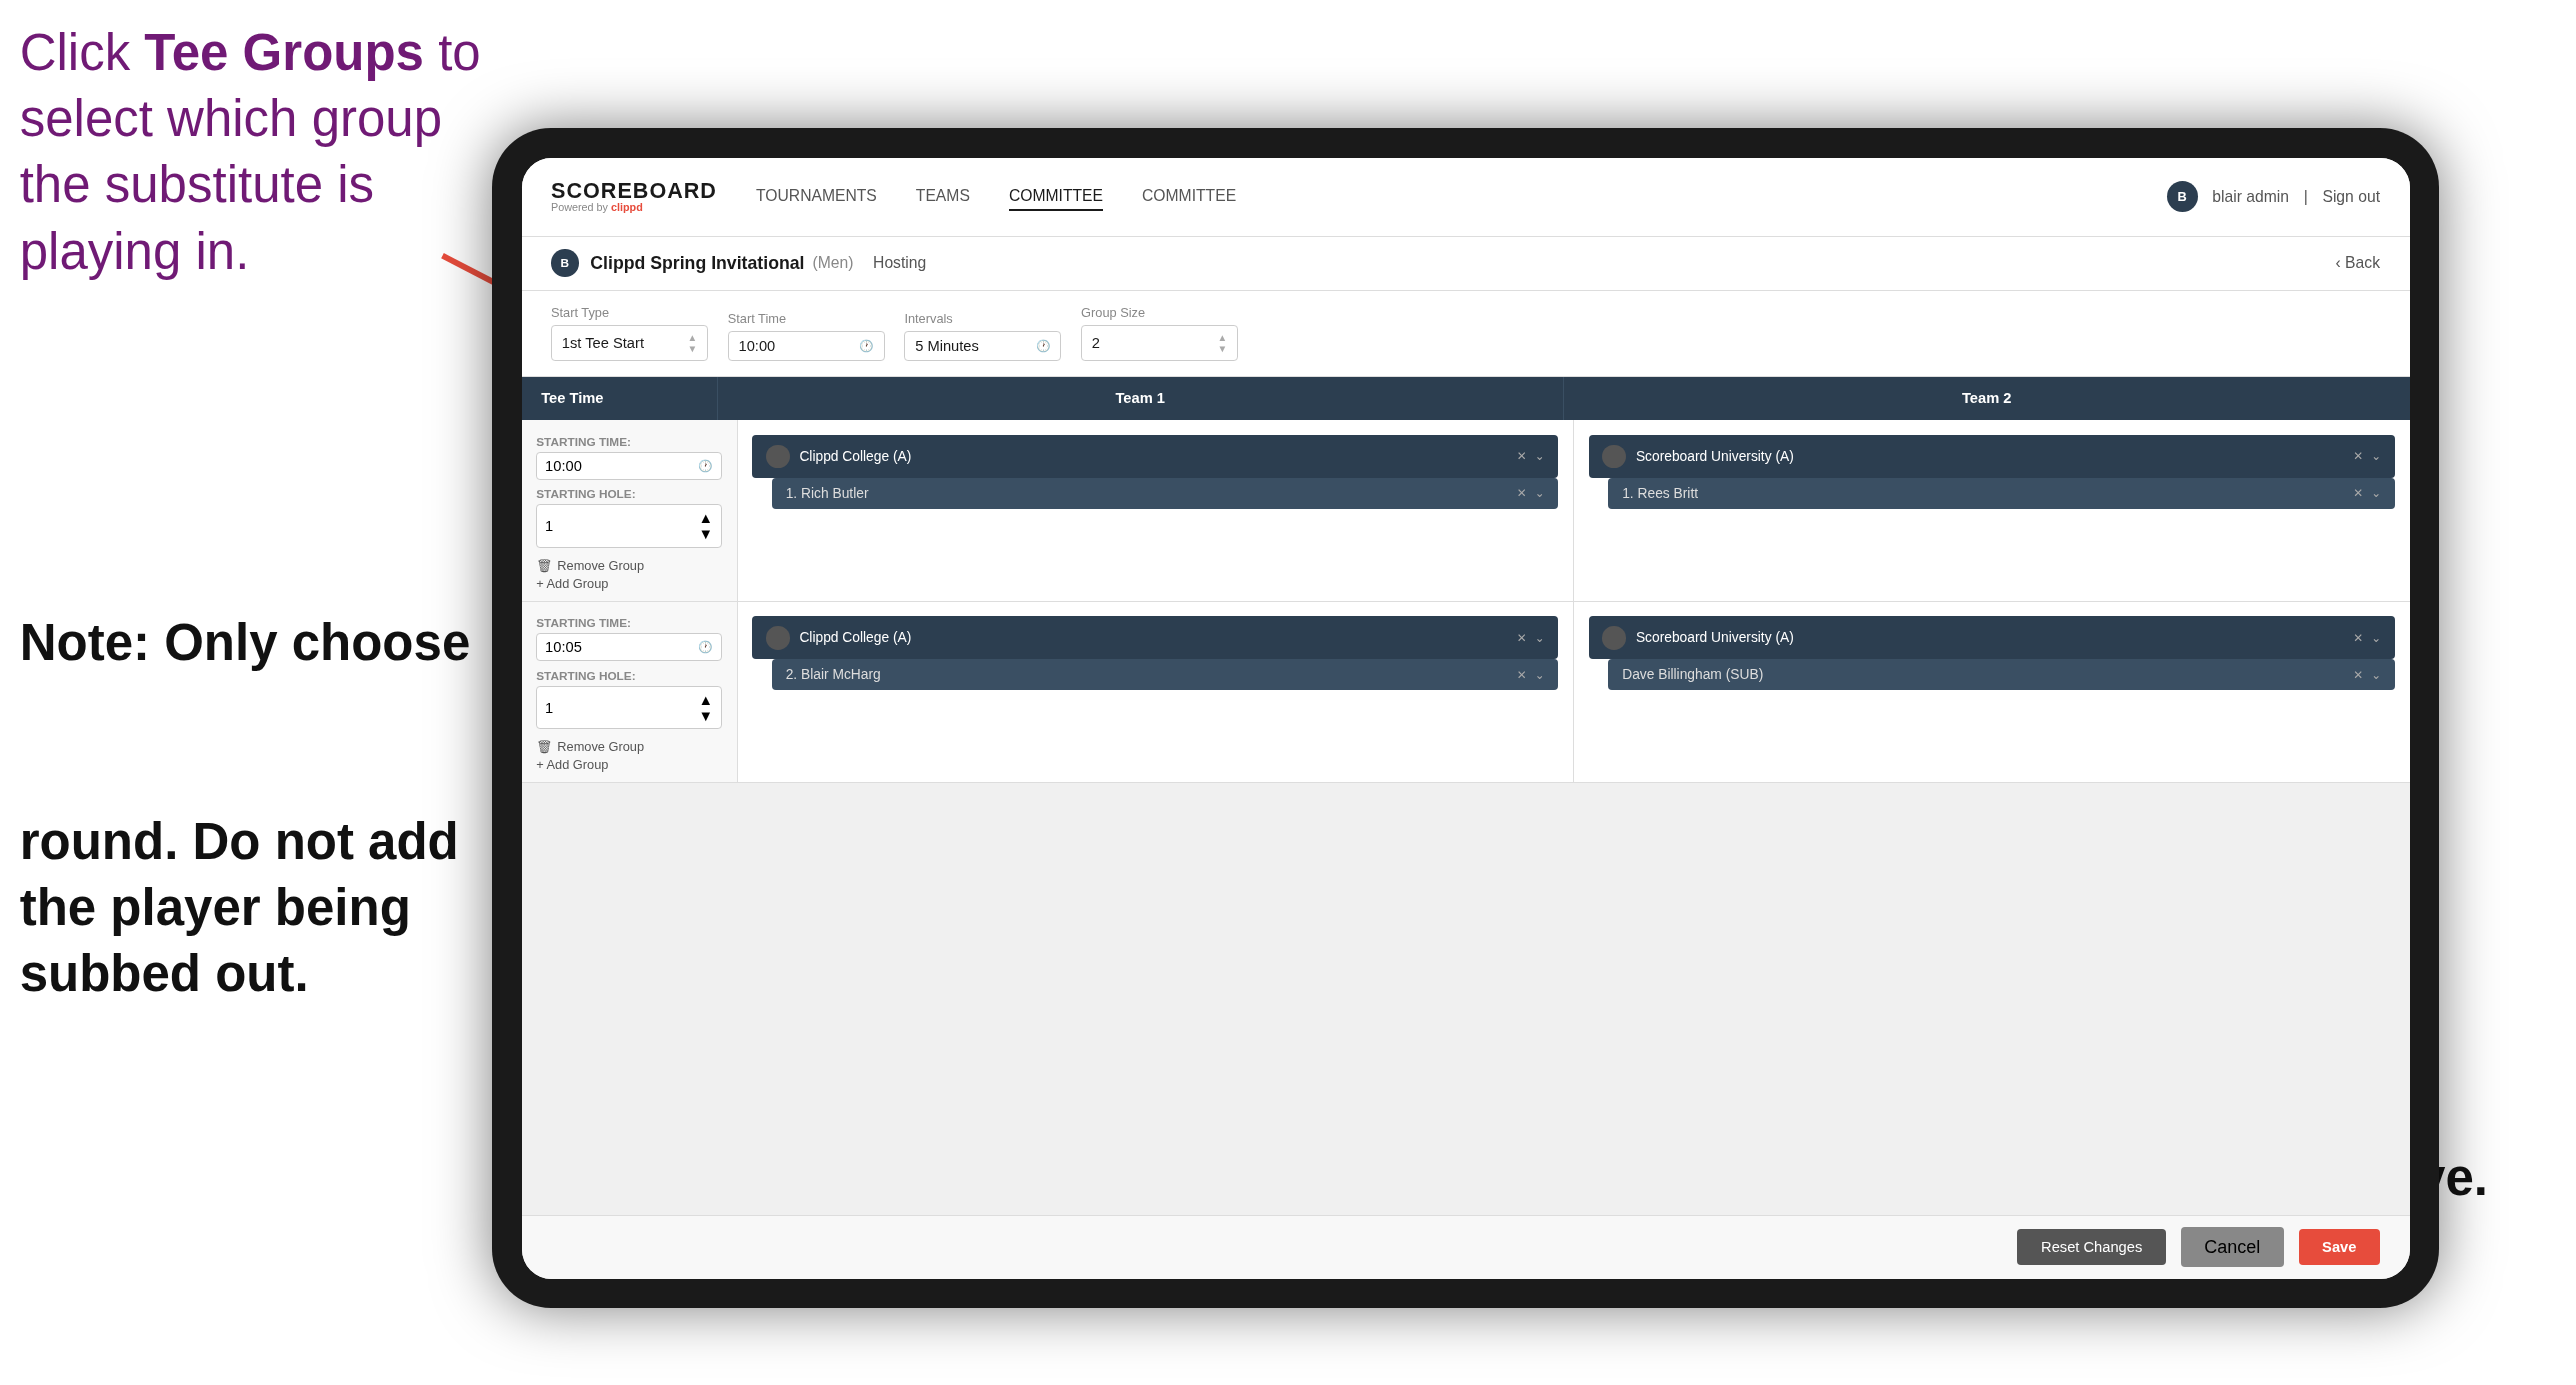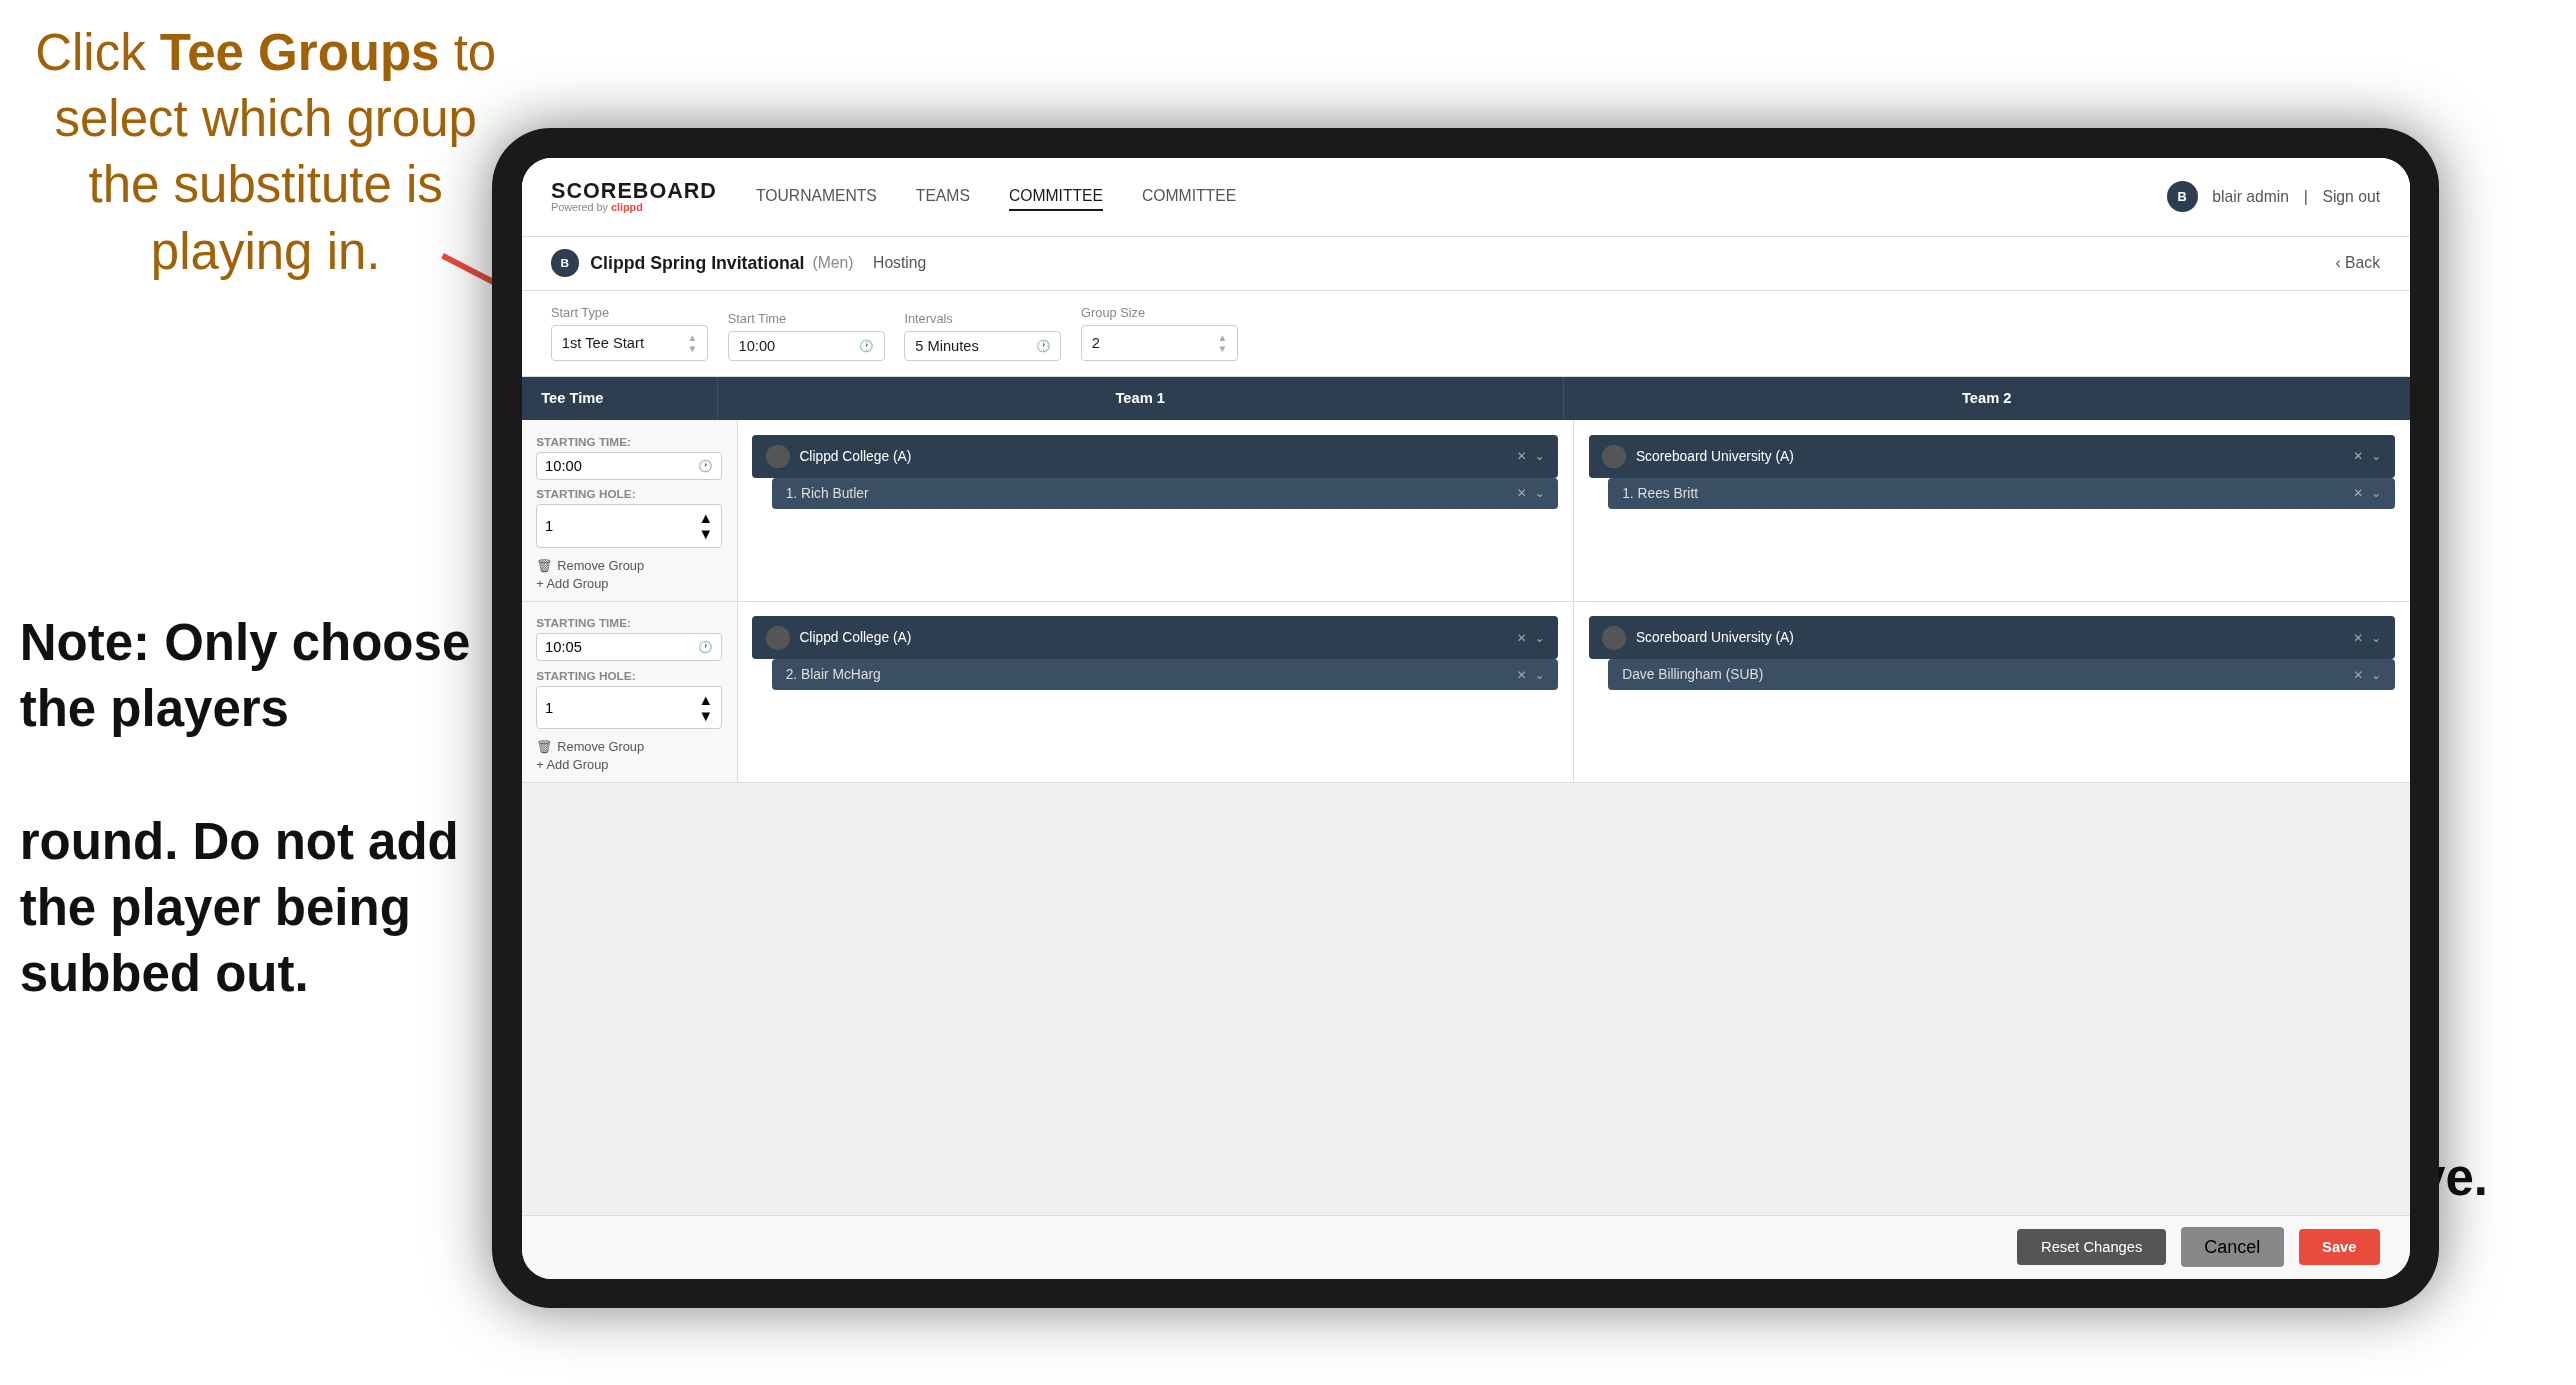--- a/index.html
+++ b/index.html
@@ -12,23 +12,22 @@
       overflow: hidden;
     }
 
     
     .instruction-top {
       position: absolute;
       top: 19.7px;
       left: 19.7px;
       font-size: 51px;
       line-height: 1.3;
-      color: #a16207;
+      color: #701a75;
       width: 492px;
-      text-align: center;
     }
     .instruction-top .bold { font-weight: bold; }
 
     
     .instruction-bottom {
       position: absolute;
       top: 610px;
       left: 19.7px;
       font-size: 51px;
       line-height: 1.3;
@@ -431,21 +430,21 @@
     Click <span class="bold">Tee Groups</span> to<br>
     select which group<br>
     the substitute is<br>
     playing in.
   </span>
 </div>
 
 <div class="instruction-bottom">
   <span>
     <span class="bold">Note: Only choose</span><br>
-    <span class="bold">the players</span><br>
+    <br>
     <br>
     <span class="bold">round. Do not add</span><br>
     <span class="bold">the player being</span><br>
     <span class="bold">subbed out.</span>
   </span>
 </div>
 
 <div class="click-save-label">
   Click <span class="bold">Save.</span>
 </div>

